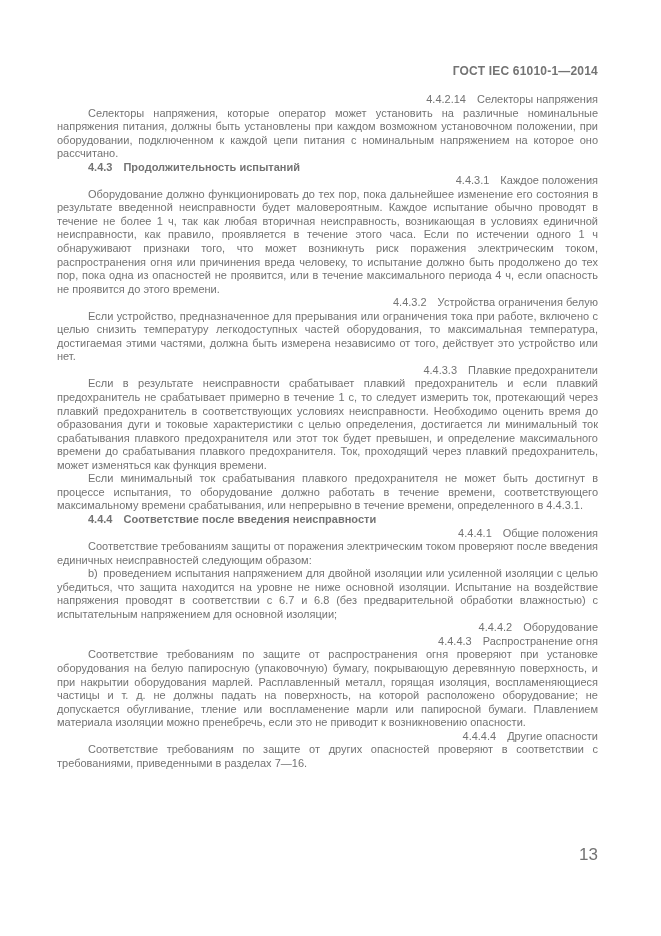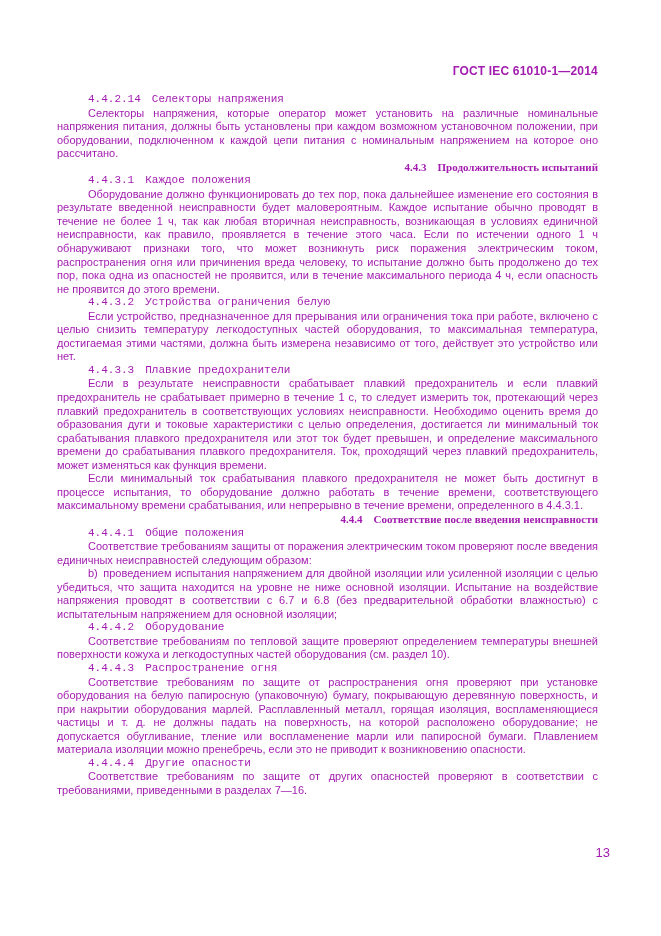--- a/index.html
+++ b/index.html
@@ -7,21 +7,21 @@
     padding: 0;
     background: #ffffff;
   }
   .page {
     position: relative;
     width: 661px;
     height: 936px;
     background: #ffffff;
     overflow: hidden;
     font-family: "Liberation Sans", sans-serif;
-    color: #a21caf;
+    color: #737373;
   }
   .doc-header {
     position: absolute;
     top: 64px;
     right: 63px;
     font-size: 12px;
     font-weight: 700;
     letter-spacing: 0.2px;
     white-space: nowrap;
   }
@@ -33,35 +33,33 @@
     font-size: 11px;
     line-height: 13.55px;
     text-align: justify;
   }
   .content p {
     margin: 0;
     padding: 0;
     text-indent: 31px;
   }
   .content p.heading {
-    text-align: left;
-    font-family: Liberation Mono, monospace;
+    text-align: right;
   }
   .content p.heading-bold {
-    text-align: right;
+    text-align: left;
     font-weight: 700;
-    font-family: Liberation Serif, serif;
   }
   .content p.para-italic {
   }
   .page-number {
     position: absolute;
     top: 845px;
-    right: 51px;
-    font-size: 13px;
+    right: 63px;
+    font-size: 17px;
   }
 </style>
 </head>
 <body>
 
 <div class="page">
   <div class="doc-header">ГОСТ IEC 61010-1—2014</div>
 
   <div class="content">
       <p class="heading">4.4.2.14 Селекторы напряжения</p>
@@ -72,21 +70,20 @@
       <p class="heading">4.4.3.2 Устройства ограничения белую</p>
       <p class="para">Если устройство, предназначенное для прерывания или ограничения тока при работе, включено с целью снизить температуру легкодоступных частей оборудования, то максимальная температура, достигаемая этими частями, должна быть измерена независимо от того, действует это устройство или нет.</p>
       <p class="heading">4.4.3.3 Плавкие предохранители</p>
       <p class="para">Если в результате неисправности срабатывает плавкий предохранитель и если плавкий предохранитель не срабатывает примерно в течение 1 с, то следует измерить ток, протекающий через плавкий предохранитель в соответствующих условиях неисправности. Необходимо оценить время до образования дуги и токовые характеристики с целью определения, достигается ли минимальный ток срабатывания плавкого предохранителя или этот ток будет превышен, и определение максимального времени до срабатывания плавкого предохранителя. Ток, проходящий через плавкий предохранитель, может изменяться как функция времени.</p>
       <p class="para">Если минимальный ток срабатывания плавкого предохранителя не может быть достигнут в процессе испытания, то оборудование должно работать в течение времени, соответствующего максимальному времени срабатывания, или непрерывно в течение времени, определенного в 4.4.3.1.</p>
       <p class="heading-bold">4.4.4 Соответствие после введения неисправности</p>
       <p class="heading">4.4.4.1 Общие положения</p>
       <p class="para-italic">Соответствие требованиям защиты от поражения электрическим током проверяют после введения единичных неисправностей следующим образом:</p>
       <p class="para-italic">b) проведением испытания напряжением для двойной изоляции или усиленной изоляции с целью убедиться, что защита находится на уровне не ниже основной изоляции. Испытание на воздействие напряжения проводят в соответствии с 6.7 и 6.8 (без предварительной обработки влажностью) с испытательным напряжением для основной изоляции;</p>
       <p class="heading">4.4.4.2 Оборудование</p>
-      <p class="para-italic">Соответствие требованиям по тепловой защите проверяют определением температуры внешней поверхности кожуха и легкодоступных частей оборудования (см. раздел 10).</p>
       <p class="heading">4.4.4.3 Распространение огня</p>
       <p class="para-italic">Соответствие требованиям по защите от распространения огня проверяют при установке оборудования на белую папиросную (упаковочную) бумагу, покрывающую деревянную поверхность, и при накрытии оборудования марлей. Расплавленный металл, горящая изоляция, воспламеняющиеся частицы и т. д. не должны падать на поверхность, на которой расположено оборудование; не допускается обугливание, тление или воспламенение марли или папиросной бумаги. Плавлением материала изоляции можно пренебречь, если это не приводит к возникновению опасности.</p>
       <p class="heading">4.4.4.4 Другие опасности</p>
       <p class="para-italic">Соответствие требованиям по защите от других опасностей проверяют в соответствии с требованиями, приведенными в разделах 7—16.</p>
     </div>
 
   <div class="page-number">13</div>
 </div>
 
 </body></html>

